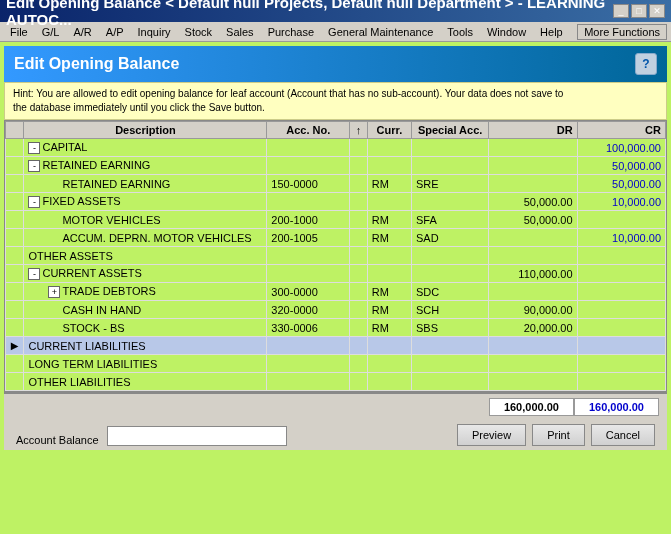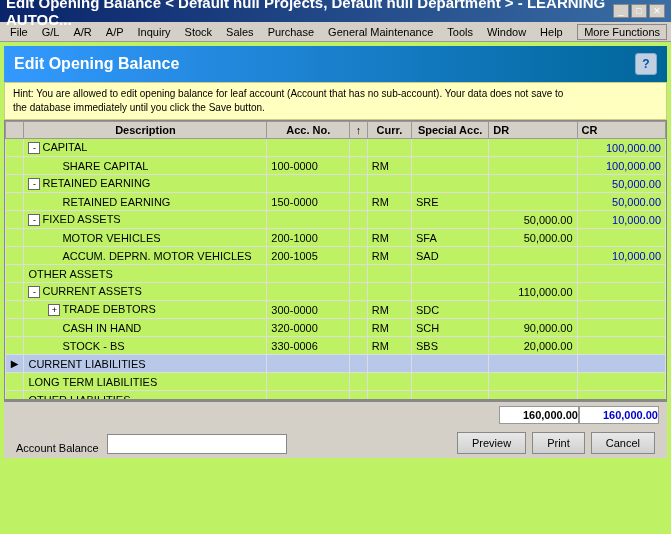--- a/index.html
+++ b/index.html
@@ -120,21 +120,21 @@
       font-size: 11px;
     }
     .data-table th {
       background: #d4d0c8;
       border: 1px solid #999;
       padding: 2px 4px;
       text-align: center;
       font-weight: bold;
     }
     .data-table th.right {
-      text-align: left;
+      text-align: right;
     }
     .data-table td {
       border: 1px solid #ddd;
       padding: 1px 4px;
       height: 18px;
     }
     .text-right {
       text-align: right;
     }
 
@@ -159,21 +159,21 @@
     }
     .totals-row {
       display: flex;
       justify-content: flex-end;
       gap: 0;
       margin-bottom: 4px;
     }
     .total-cell {
       border: 1px solid #999;
       background: white;
-      padding: 2px 0;
+      padding: 2px 14px;
       min-width: 80px;
       text-align: right;
       font-weight: bold;
     }
 
     .bottom-bar {
       display: flex;
       align-items: flex-end;
       padding: 4px 4px 0 4px;
     }
@@ -265,30 +265,20 @@
             <td style="padding-left: 4px;"><span class="expand-icon">-</span><span>CAPITAL</span></td>
             <td></td>
             <td></td>
             <td></td>
             <td></td>
             <td class="text-right"></td>
             <td class="text-right" style="color: rgb(0, 0, 204);">100,000.00</td>
           </tr>
           <tr>
             <td style="width: 14px; text-align: center; font-size: 10px;"></td>
-            <td style="padding-left: 24px;"><span style="display: inline-block; width: 14px;"></span><span>SHARE CAPITAL</span></td>
-            <td>100-0000</td>
-            <td></td>
-            <td>RM</td>
-            <td></td>
-            <td class="text-right"></td>
-            <td class="text-right" style="color: rgb(0, 0, 204);">100,000.00</td>
-          </tr>
-          <tr>
-            <td style="width: 14px; text-align: center; font-size: 10px;"></td>
             <td style="padding-left: 4px;"><span class="expand-icon">-</span><span>RETAINED EARNING</span></td>
             <td></td>
             <td></td>
             <td></td>
             <td></td>
             <td class="text-right"></td>
             <td class="text-right" style="color: rgb(0, 0, 204);">50,000.00</td>
           </tr>
           <tr>
             <td style="width: 14px; text-align: center; font-size: 10px;"></td>

